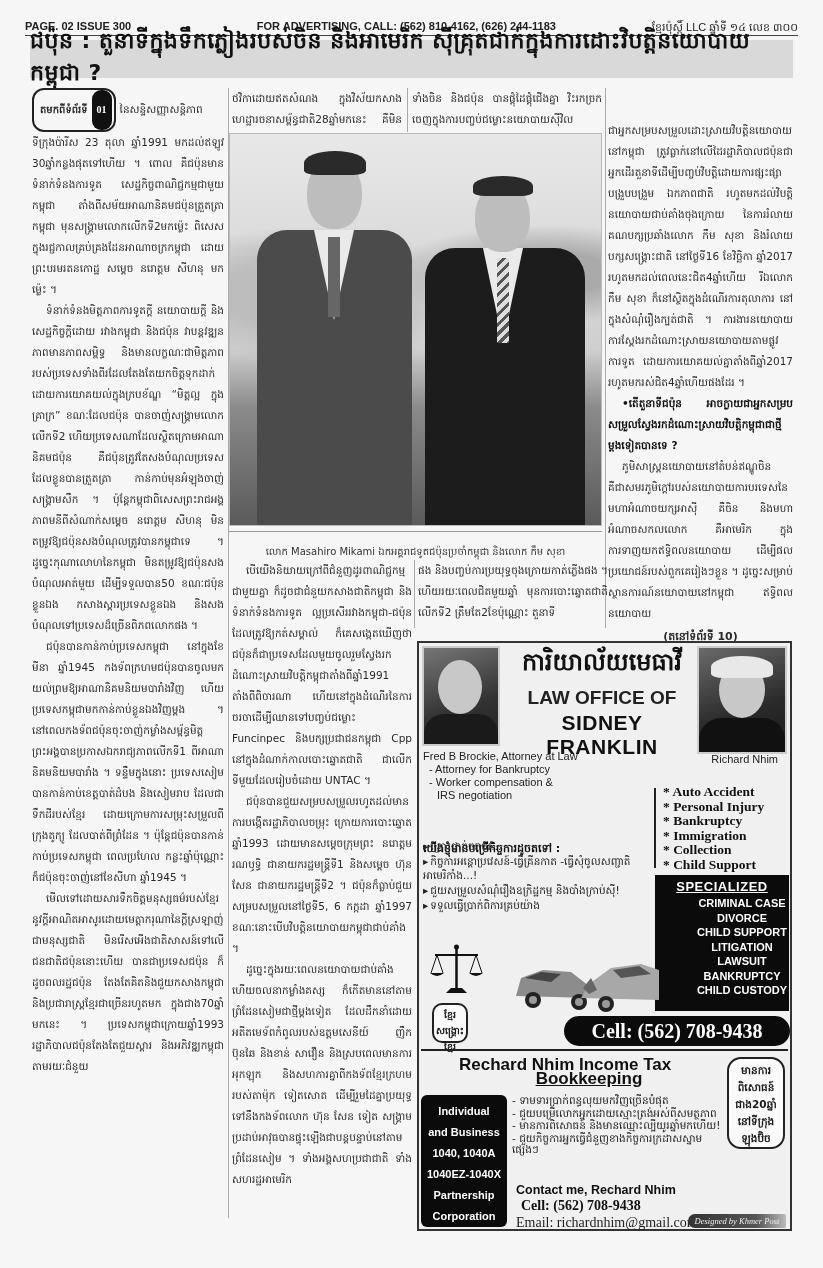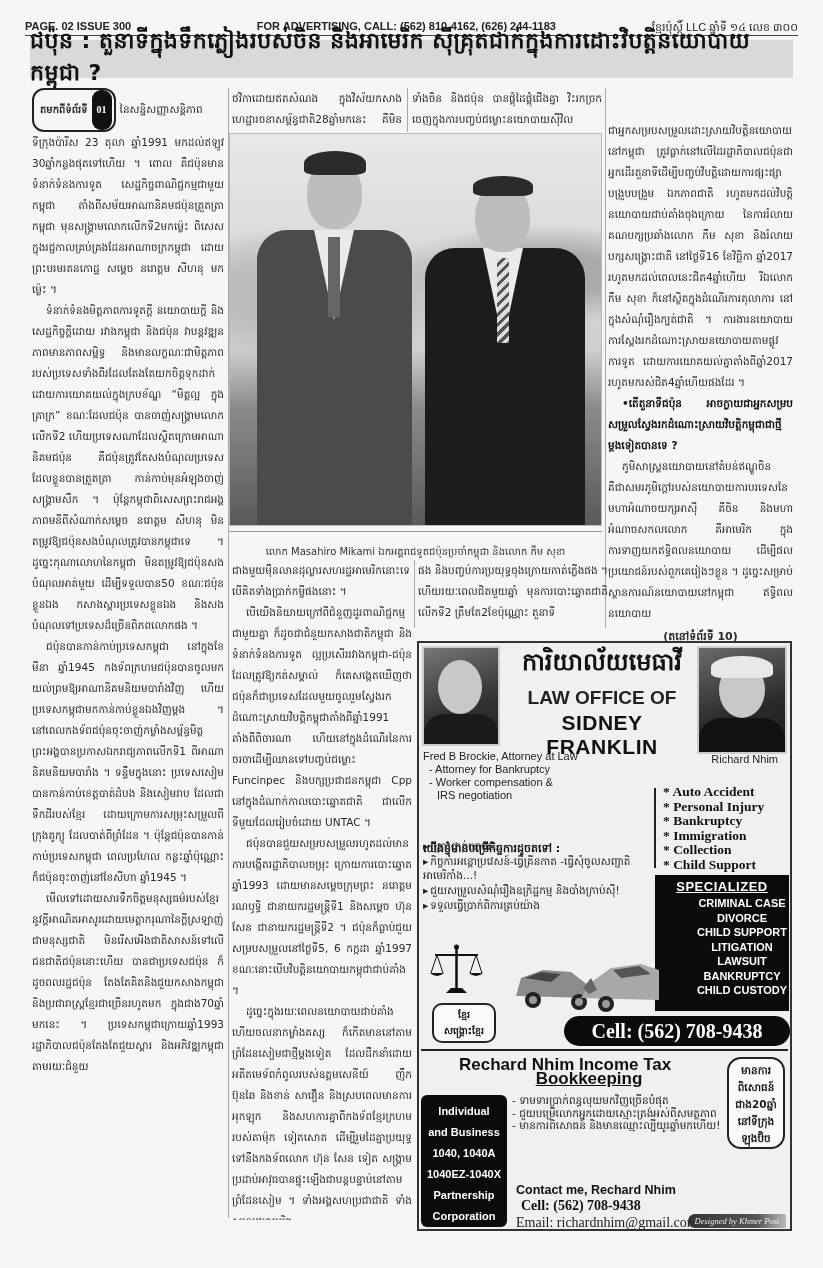--- a/index.html
+++ b/index.html
@@ -59,21 +59,21 @@
   .ad .vline { position: absolute; left: 235px; top: 145px; width: 2px; height: 80px; background: #222; }
   .ad .practice { position: absolute; left: 244px; top: 142px; font-family: "Liberation Serif", serif; font-weight: bold; font-size: 13.5px; line-height: 14.5px; color: #111; }
   .ad .services-h { position: absolute; left: 4px; top: 178px; font-size: 11px; font-weight: bold; color: #111; margin-top: 20px; }
   .ad .services { position: absolute; left: 4px; top: 196px; width: 230px; font-size: 10.5px; line-height: 14px; color: #222; }
   .ad .services li { list-style: none; margin-bottom: 1px; }
   .ad .services li::before { content: "▸"; margin-right: 2px; }
   .ad .spec { position: absolute; left: 236px; top: 232px; width: 134px; height: 136px; background: #0b0b0b; color: #fff; text-align: center; font-family: "Liberation Sans", sans-serif; font-weight: bold; padding-top: 3px; }
   .ad .spec .t { font-size: 13px; text-decoration: underline; letter-spacing: 0.5px; line-height: 18px; }
   .ad .spec .i { font-size: 11px; line-height: 14.5px; margin-left: 40px; }
   .ad .scales { position: absolute; left: 10px; top: 300px; width: 55px; height: 55px; }
-  .ad .kh-badge { position: absolute; left: 13px; top: 360px; width: 64px; height: 40px; border: 2px solid #222; border-radius: 10px; text-align: center; font-size: 9.5px; font-weight: bold; line-height: 16px; padding-top: 2px; background: #fafafa; }
+  .ad .kh-badge { position: absolute; left: 13px; top: 360px; width: 36px; height: 40px; border: 2px solid #222; border-radius: 10px; text-align: center; font-size: 9.5px; font-weight: bold; line-height: 16px; padding-top: 2px; background: #fafafa; }
   .ad .cars { position: absolute; left: 92px; top: 305px; width: 150px; height: 68px; }
   .ad .cell-pill { position: absolute; left: 145px; top: 373px; width: 226px; height: 30px; background: #0b0b0b; color: #fff; border-radius: 15px; text-align: center; font-family: "Liberation Serif", serif; font-weight: bold; font-size: 20px; line-height: 30px; }
   .ad .hr { position: absolute; left: 2px; top: 406px; width: 367px; height: 2px; background: #222; }
   .ad .tax-t1 { position: absolute; left: 40px; top: 412px; width: 260px; font-family: "Liberation Sans", sans-serif; font-weight: bold; font-size: 17px; color: #111; }
   .ad .tax-t2 { position: absolute; left: 60px; top: 426px; width: 220px; text-align: center; font-family: "Liberation Sans", sans-serif; font-weight: bold; font-size: 17px; color: #111; text-decoration: underline; }
   .ad .exp-badge { position: absolute; right: 5px; top: 414px; width: 58px; height: 92px; border: 2px solid #222; border-radius: 14px; text-align: center; font-size: 10.5px; font-weight: bold; line-height: 17px; padding-top: 3px; background: #fafafa; }
   .ad .ind-box { position: absolute; left: 2px; top: 452px; width: 86px; height: 132px; background: #0b0b0b; color: #fff; border-radius: 6px; text-align: center; font-family: "Liberation Sans", sans-serif; font-weight: bold; font-size: 11px; line-height: 21px; padding-top: 6px; }
   .ad .tax-list { position: absolute; left: 93px; top: 452px; width: 215px; font-size: 10.5px; line-height: 11.5px; color: #222; }
   .ad .tax-list li { list-style: none; margin-bottom: 1px; }
   .ad .tax-list li::before { content: "- "; }
@@ -138,21 +138,20 @@
 <div class="col-divider" style="left:414px; top:560px; height:68px;"></div>
 
 <div class="col col4">
   <p class="noindent">ជាអ្នកសម្របសម្រួលដោះស្រាយវិបត្តិនយោបាយនៅកម្ពុជា ត្រូវធ្លាក់នៅលើដៃរដ្ឋាភិបាលជប៉ុនជាអ្នកដើរតួនាទីដើម្បីបញ្ចប់វិបត្តិដោយការផ្សះផ្សាបង្រួបបង្រួម ឯកភាពជាតិ រហូតមកដល់វិបត្តិនយោបាយជាប់គាំងចុងក្រោយ នៃការរំលាយគណបក្សប្រឆាំងលោក កឹម សុខា និងរំលាយបក្សសង្គ្រោះជាតិ នៅថ្ងៃទី16 ខែវិច្ឆិកា ឆ្នាំ2017 រហូតមកដល់ពេលនេះជិត4ឆ្នាំហើយ រីឯលោក កឹម សុខា ក៏នៅស្ថិតក្នុងដំណើរការតុលាការ នៅក្នុងសំណុំរឿងក្បត់ជាតិ ។ ការងារនយោបាយ ការស្ដែងរកដំណោះស្រាយនយោបាយតាមផ្លូវការទូត ដោយការយោគយល់គ្នាតាំងពីឆ្នាំ2017 រហូតមករស់ជិត4ឆ្នាំហើយផងដែរ ។</p>
   <p class="subhead">•តើតួនាទីជប៉ុន អាចក្លាយជាអ្នកសម្របសម្រួលស្វែងរកដំណោះស្រាយវិបត្តិកម្ពុជាជាថ្មីម្ដងទៀតបានទេ ?</p>
   <p>ភូមិសាស្ត្រនយោបាយនៅតំបន់ឥណ្ឌូចិន គឺជាសមរភូមិក្ដៅរបស់នយោបាយការបរទេសនៃមហាអំណាចយក្សអាស៊ី គឺចិន និងមហាអំណាចសកលលោក គឺអាមេរិក ក្នុងការទាញយកឥទ្ធិពលនយោបាយ ដើម្បីផលប្រយោជន៍របស់ពួកគេរៀងៗខ្លួន ។ ដូច្នេះសម្រាប់ស្ថានការណ៍នយោបាយនៅកម្ពុជា ឥទ្ធិពលនយោបាយ</p>
   <span class="cont-ref">(តនៅទំព័រទី  10)</span>
 </div>
 
 <div class="col col2">
-  <p class="noindent">ជាងមួយម៉ឺនលានដុល្លារសហរដ្ឋអាមេរិកនោះទេ បើគិតទាំងប្រាក់កម្ចីផងនោះ ។</p>
   <p>បើយើងនិយាយក្រៅពីជំនួញដូរពាណិជ្ជកម្មជាមួយគ្នា ក៏ដូចជាជំនួយកសាងជាតិកម្ពុជា និងទំនាក់ទំនងការទូត ល្អប្រសើររវាងកម្ពុជា-ជប៉ុន ដែលត្រូវឱ្យកត់សម្គាល់ ក៏គេសង្កេតឃើញថា ជប៉ុនក៏ជាប្រទេសដែលមួយចូលរួមស្វែងរកដំណោះស្រាយវិបត្តិកម្ពុជាតាំងពីឆ្នាំ1991 តាំងពីពិចារណា ហើយនៅក្នុងដំណើរនៃការចរចាដើម្បីឈានទៅបញ្ចប់ជម្លោះ Funcinpec និងបក្សប្រជាជនកម្ពុជា Cpp នៅក្នុងដំណាក់កាលបោះឆ្នោតជាតិ ជាលើកទីមួយដែលរៀបចំដោយ UNTAC ។</p>
   <p>ជប៉ុនបានជួយសម្របសម្រួលរហូតដល់មានការបង្កើតរដ្ឋាភិបាលចម្រុះ ក្រោយការបោះឆ្នោតឆ្នាំ1993 ដោយមានសម្ដេចក្រុមព្រះ នរោត្តម រណឫទ្ធិ ជានាយករដ្ឋមន្ត្រីទី1 និងសម្ដេច ហ៊ុន សែន ជានាយករដ្ឋមន្ត្រីទី2 ។ ជប៉ុនក៏ធ្លាប់ជួយសម្របសម្រួលនៅថ្ងៃទី5, 6 កក្កដា ឆ្នាំ1997 ខណៈនោះបើបវិបត្តិនយោបាយកម្ពុជាជាប់គាំង ។</p>
   <p>ដូច្នេះក្នុងរយៈពេលនយោបាយជាប់គាំង ហើយចលនាកម្លាំងគស្ស ក៏កើតមាននៅតាមព្រំដែនសៀមជាថ្មីម្ដងទៀត ដែលដឹកនាំដោយអតីតមេទ័ពកំពូលរបស់ឧត្តមសេនីយ៍ ញឹក ប៊ុនឆៃ និងខាន់ សាវឿន និងស្របពេលមានការអុកឡុក និងសហការគ្នាពីកងទ័ពខ្មែរក្រហមរបស់តាម៉ុក ទៀតសោត ដើម្បីរួមដៃគ្នាប្រយុទ្ធទៅនឹងកងទ័ពលោក ហ៊ុន សែន ទៀត សង្គ្រាមប្រដាប់អាវុធបានផ្ទុះឡើងជាបន្តបន្ទាប់នៅតាមព្រំដែនសៀម ។ ទាំងអង្គសហប្រជាជាតិ ទាំងសហរដ្ឋអាមេរិក</p>
 </div>
 
 <div class="col col3a">
   <p class="noindent">ផង និងបញ្ចប់ការប្រយុទ្ធចុងក្រោយកាត់ភ្លើងផង ។ ហើយរយៈពេលជិតមួយឆ្នាំ មុនការបោះឆ្នោតជាតិលើកទី2 ត្រឹមតែ2ខែប៉ុណ្ណោះ តួនាទី</p>
 </div>
 
 <div class="ad">
@@ -256,19 +255,20 @@
     <div>1040, 1040A</div>
     <div>1040EZ-1040X</div>
     <div>Partnership</div>
     <div>Corporation</div>
   </div>
 
   <ul class="tax-list">
     <li>ទាមទារប្រាក់ពន្ធលុយមកវិញច្រើនបំផុត</li>
     <li>ជួយបម្រើលោកអ្នកដោយស្មោះត្រង់អស់ពីសមត្ថភាព</li>
     <li>មានការពិសោធន៍ និងមានឈ្មោះល្បីយូរឆ្នាំមកហើយ!</li>
+    <li>ជួយកិច្ចការអ្នកធ្វើជំនួញខាងកិច្ចការក្រដាសស្នាមផ្សេងៗ</li>
   </ul>
 
   <div class="contact">Contact me, Rechard Nhim</div>
   <div class="cell2">Cell: (562) 708-9438</div>
   <div class="email">Email: richardnhim@gmail.com</div>
   <div class="designed">Designed by Khmer Post</div>
 </div>
 
 </body></html>

